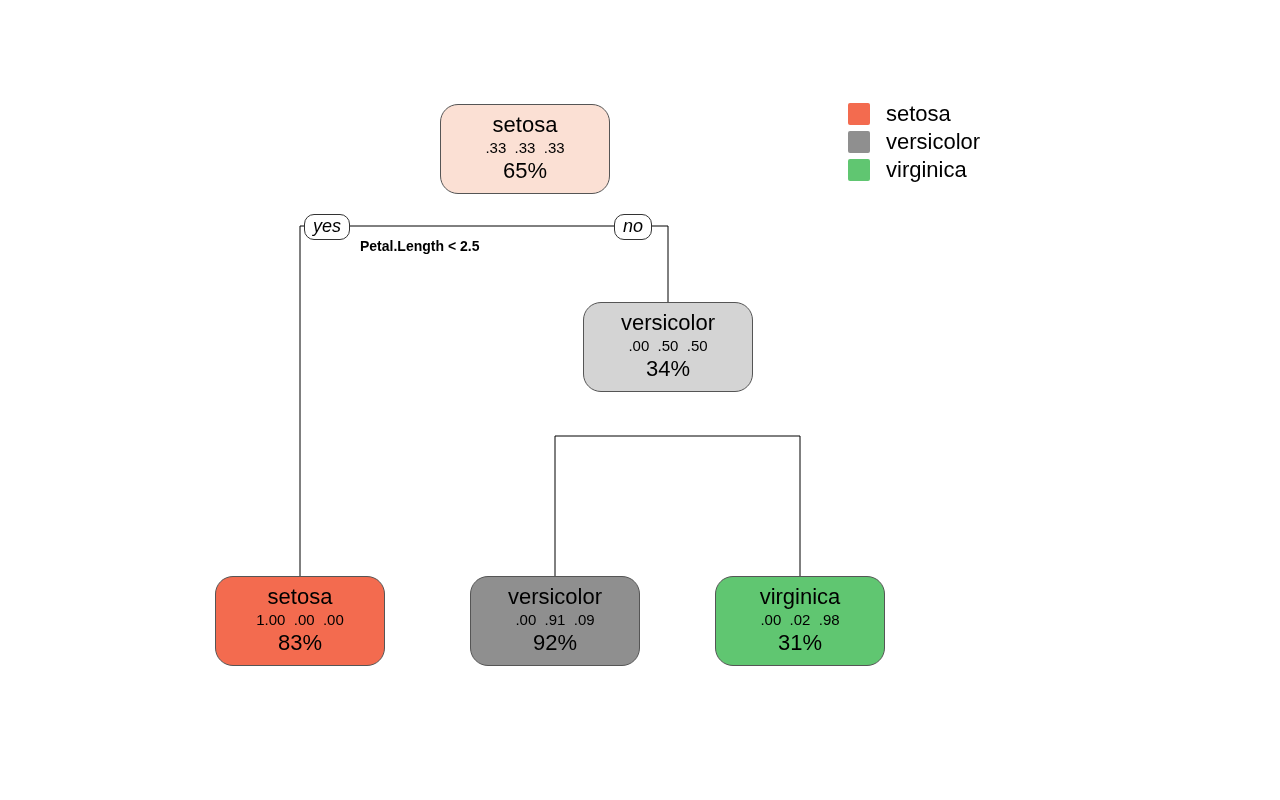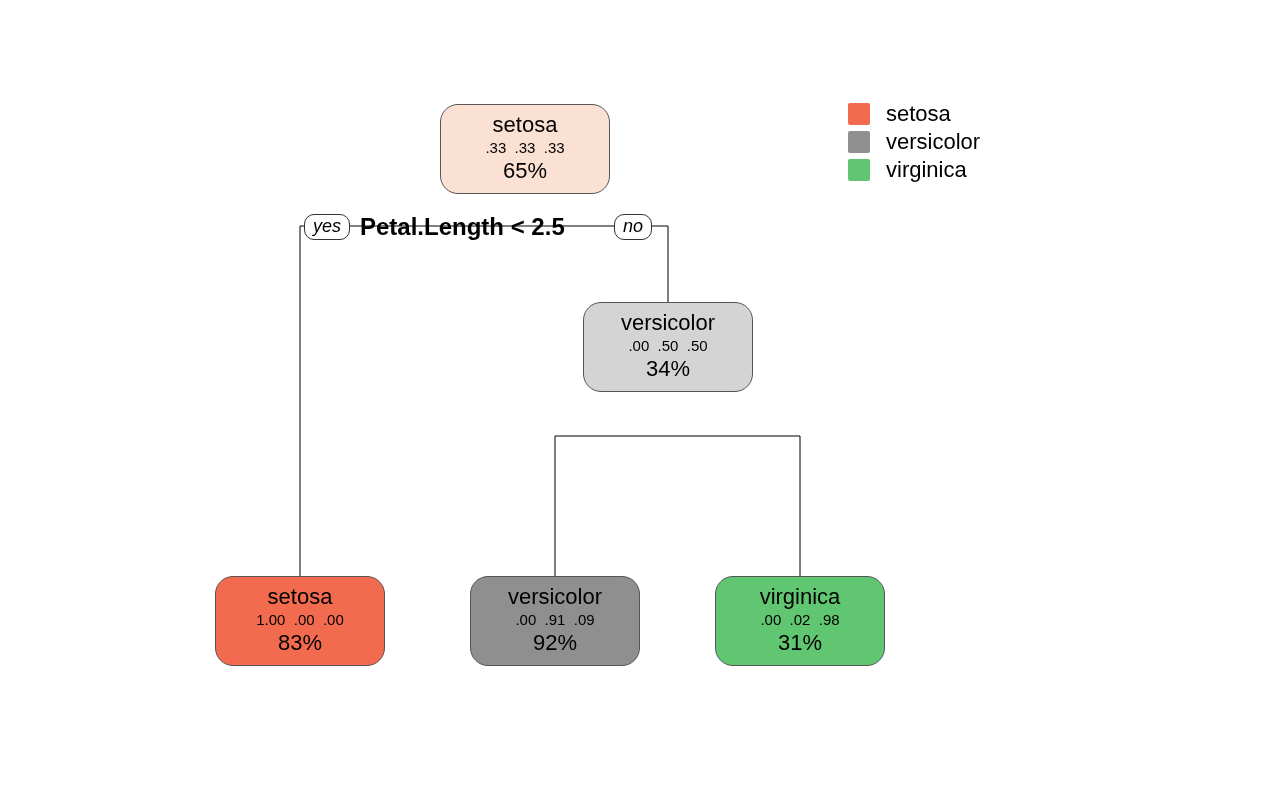--- a/index.html
+++ b/index.html
@@ -49,23 +49,24 @@
     border: 1px solid #333;
     border-radius: 10px;
     font-style: italic;
     font-size: 18px;
     padding: 1px 8px 2px 8px;
     color: #000;
   }
   .split {
     position: absolute;
     font-weight: bold;
-    font-size: 24px;
+    font-size: 14px;
     color: #000;
     white-space: nowrap;
+    margin-top: 25px;
   }
   .legend {
     position: absolute;
     font-size: 22px;
     color: #000;
   }
   .legend-item {
     display: flex;
     align-items: center;
     gap: 16px;

